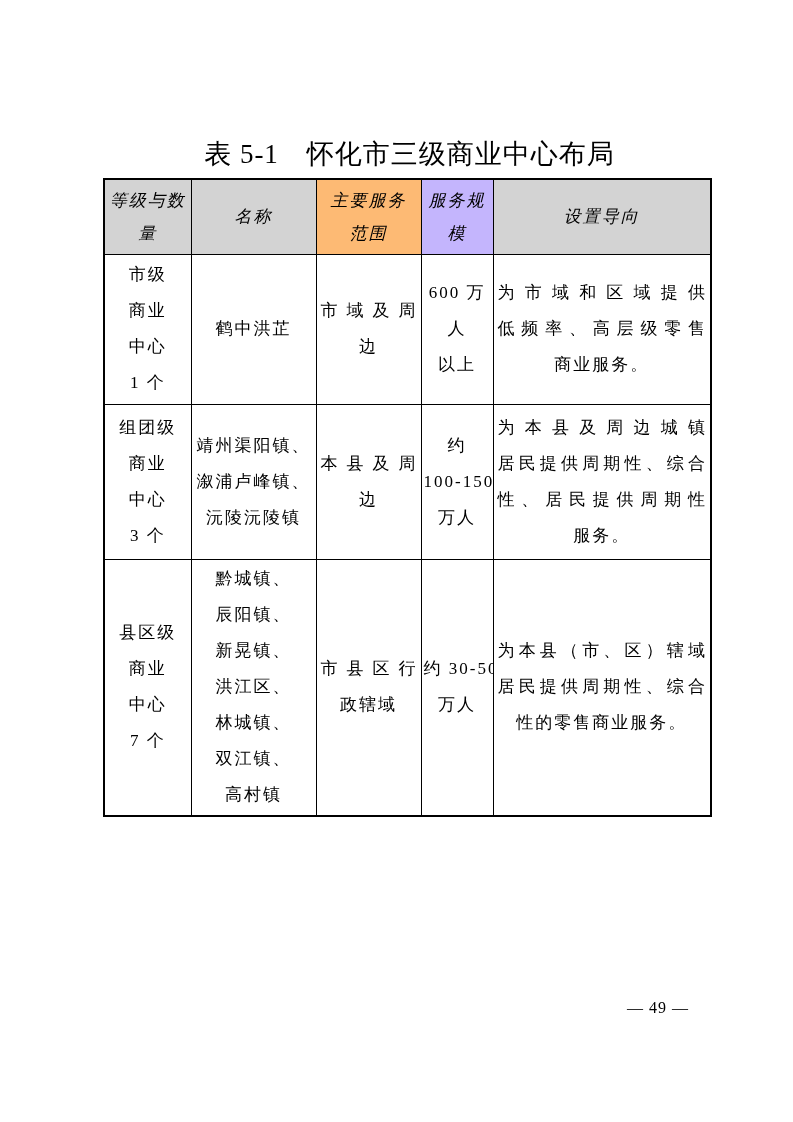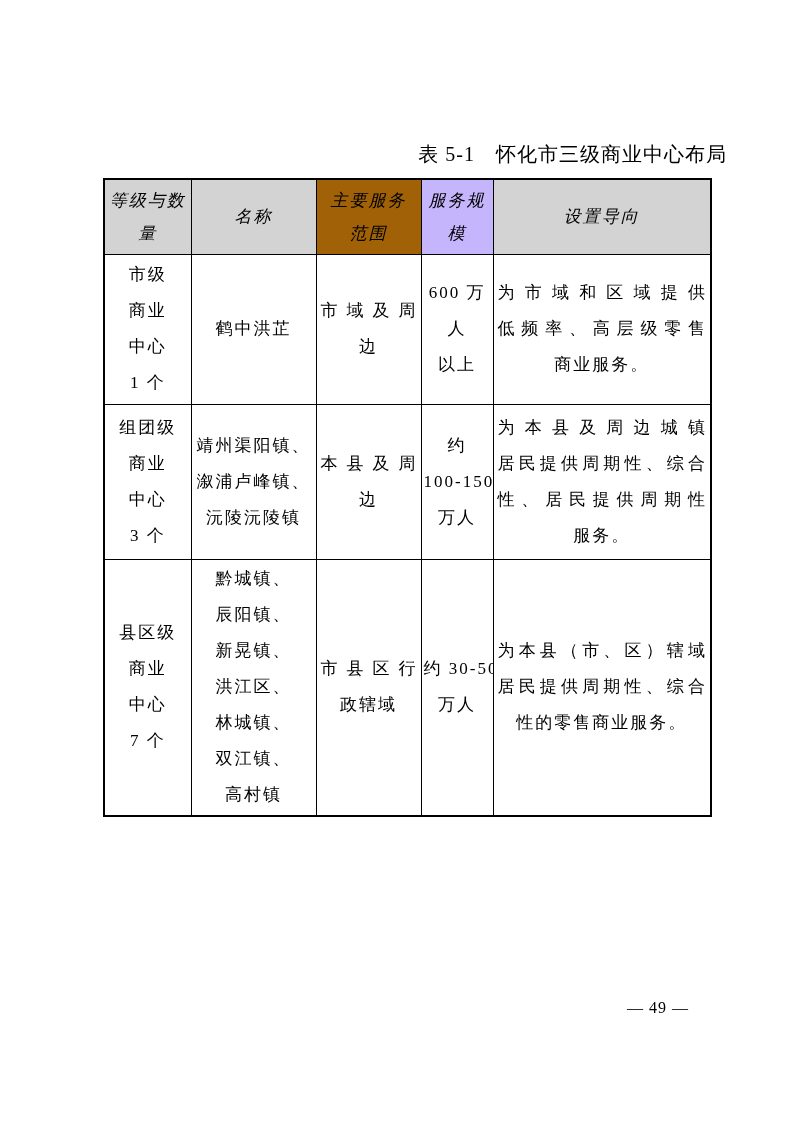--- a/index.html
+++ b/index.html
@@ -10,24 +10,24 @@
     height: 1122px;
     margin: 0 auto;
     background: #ffffff;
     color: #000000;
     font-family: "Liberation Serif", "DejaVu Serif", serif;
     overflow: hidden;
   }
   .table-title {
     position: absolute;
     top: 140px;
-    left: 120px;
+    left: 106px;
     width: 607px;
-    text-align: right;
-    font-size: 20px;
+    text-align: center;
+    font-size: 27px;
     letter-spacing: 1px;
     line-height: 28px;
     white-space: nowrap;
   }
   table.tbl {
     position: absolute;
     top: 178px;
     left: 103px;
     width: 607px;
     border-collapse: collapse;
@@ -96,21 +96,21 @@
     </colgroup>
     <thead>
       <tr id="hdr-row">
           <th style="background: rgb(211, 211, 211);">
             <div class="ln">等级与数</div>
             <div class="ln">量</div>
           </th>
           <th style="background: rgb(211, 211, 211);">
             <div class="ln">名称</div>
           </th>
-          <th style="background: #a16207;">
+          <th style="background: #fdba74;">
             <div class="ln">主要服务</div>
             <div class="ln">范围</div>
           </th>
           <th style="background: #c4b5fd;">
             <div class="ln">服务规</div>
             <div class="ln">模</div>
           </th>
           <th style="background: rgb(211, 211, 211);">
             <div class="ln">设置导向</div>
           </th>

